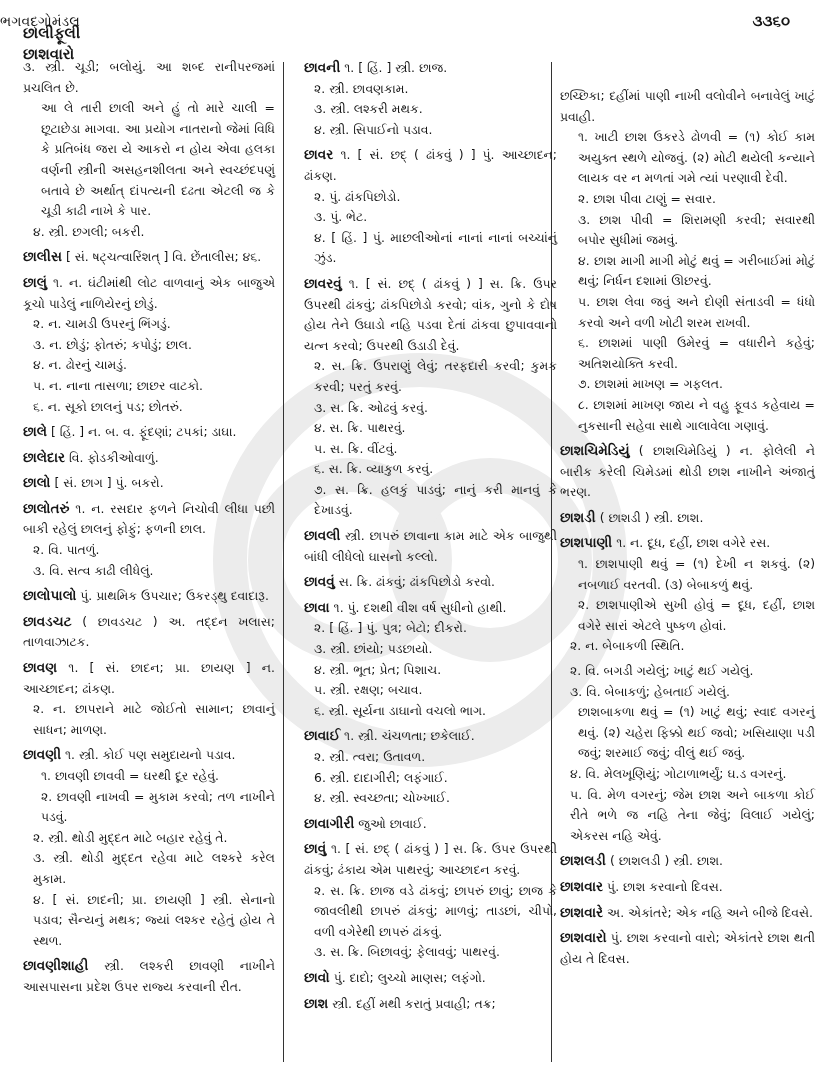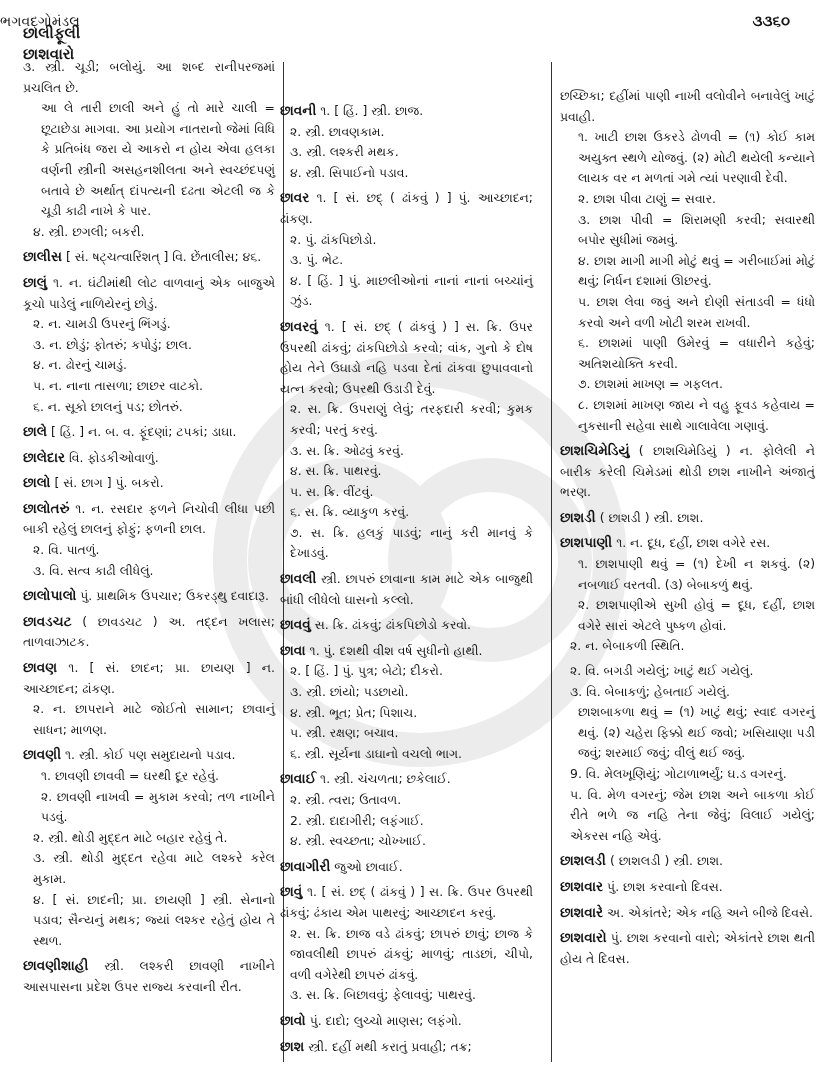--- a/index.html
+++ b/index.html
@@ -6,21 +6,21 @@
   body { width:825px; height:1090px; position:relative; overflow:hidden;
          font-family:"DejaVu Sans", sans-serif; color:#151515; }
   .watermark { position:absolute; left:190px; top:330px; width:460px; height:460px; pointer-events:none; }
   .header { position:absolute; left:0; top:0; width:825px; height:58px; }
   .hw-left { position:absolute; left:23px; top:12px; font-weight:bold; font-size:15px; line-height:21px;margin-top:11px; }
   .hw-left div { height:21px; }
   .hw-center { position:absolute; left:0; width:823px; top:13px; text-align:left; font-size:14px; }
   .page-num { position:absolute; right:35px; top:12px; font-size:15px; font-weight:bold; }
   .col { position:absolute; top:57px; font-size:12.4px; line-height:20.6px; }
   .col1 { left:23px; width:252px; }
-  .col2 { left:280px; width:253px;margin-top:43px; }
+  .col2 { left:304px; width:253px; }
   .col3 { left:560px; width:255px;margin-top:29px; }
   .vrule { position:absolute; top:62px; width:0; border-left:1.5px solid #333; }
   .entry { margin:0 0 4px 0; text-align:justify; }
   .hw { font-weight:bold; font-size:13.6px; }
   .sense { padding-left:10px; text-align:justify; }
   .idiom { padding-left:18px; text-align:justify; }
   .cont { padding-left:0; }
 </style>
 </head>
 <body>
@@ -130,21 +130,21 @@
       <div class="cont"><span class="hw">છાવા</span> <span>૧. પું. દશથી વીશ વર્ષ સુધીનો હાથી.</span></div>
       <div class="sense"><span>૨. [ હિં. ] પું. પુત્ર; બેટો; દીકરો.</span></div>
       <div class="sense"><span>૩. સ્ત્રી. છાંયો; પડછાયો.</span></div>
       <div class="sense"><span>૪. સ્ત્રી. ભૂત; પ્રેત; પિશાચ.</span></div>
       <div class="sense"><span>૫. સ્ત્રી. રક્ષણ; બચાવ.</span></div>
       <div class="sense"><span>૬. સ્ત્રી. સૂર્યના ડાઘાનો વચલો ભાગ.</span></div>
     </div>
     <div class="entry">
       <div class="cont"><span class="hw">છાવાઈ</span> <span>૧. સ્ત્રી. ચંચળતા; છકેલાઈ.</span></div>
       <div class="sense"><span>૨. સ્ત્રી. ત્વરા; ઉતાવળ.</span></div>
-      <div class="sense"><span>2. સ્ત્રી. દાદાગીરી; લફંગાઈ.</span></div>
+      <div class="sense"><span>6. સ્ત્રી. દાદાગીરી; લફંગાઈ.</span></div>
       <div class="sense"><span>૪. સ્ત્રી. સ્વચ્છતા; ચોખ્ખાઈ.</span></div>
     </div>
     <div class="entry">
       <div class="cont"><span class="hw">છાવાગીરી</span> <span>જુઓ છાવાઈ.</span></div>
     </div>
     <div class="entry">
       <div class="cont"><span class="hw">છાવું</span> <span>૧. [ સં. છદ્ ( ઢાંકવું ) ] સ. ક્રિ. ઉપર ઉપરથી ઢાંકવું; ઢંકાય એમ પાથરવું; આચ્છાદન કરવું.</span></div>
       <div class="sense"><span>૨. સ. ક્રિ. છાજ વડે ઢાંકવું; છાપરું છાવું; છાજ કે જાવલીથી છાપરું ઢાંકવું; માળવું; તાડછાં, ચીપો, વળી વગેરેથી છાપરું ઢાંકવું.</span></div>
       <div class="sense"><span>૩. સ. ક્રિ. બિછાવવું; ફેલાવવું; પાથરવું.</span></div>
     </div>
@@ -176,21 +176,21 @@
     <div class="entry">
       <div class="cont"><span class="hw">છાશપાણી</span> <span>૧. ન. દૂધ, દહીં, છાશ વગેરે રસ.</span></div>
       <div class="idiom"><span>૧. છાશપાણી થવું = (૧) દેખી ન શકવું. (૨) નબળાઈ વરતવી. (૩) બેબાકળું થવું.</span></div>
       <div class="idiom"><span>૨. છાશપાણીએ સુખી હોવું = દૂધ, દહીં, છાશ વગેરે સારાં એટલે પુષ્કળ હોવાં.</span></div>
       <div class="sense"><span>૨. ન. બેબાકળી સ્થિતિ.</span></div>
     </div>
     <div class="entry">
       <div class="sense"><span>૨. વિ. બગડી ગયેલું; ખાટું થઈ ગયેલું.</span></div>
       <div class="sense"><span>૩. વિ. બેબાકળું; હેબતાઈ ગયેલું.</span></div>
       <div class="idiom"><span>છાશબાકળા થવું = (૧) ખાટું થવું; સ્વાદ વગરનું થવું. (૨) ચહેરા ફિક્કો થઈ જવો; ખસિયાણા પડી જવું; શરમાઈ જવું; વીલું થઈ જવું.</span></div>
-      <div class="sense"><span>9. વિ. મેલખૂણિયું; ગોટાળાભર્યું; ઘ.ડ વગરનું.</span></div>
+      <div class="sense"><span>૪. વિ. મેલખૂણિયું; ગોટાળાભર્યું; ઘ.ડ વગરનું.</span></div>
       <div class="sense"><span>૫. વિ. મેળ વગરનું; જેમ છાશ અને બાકળા કોઈ રીતે ભળે જ નહિ તેના જેવું; વિલાઈ ગયેલું; એકરસ નહિ એવું.</span></div>
     </div>
     <div class="entry">
       <div class="cont"><span class="hw">છાશલડી</span> <span>( છાશલડી ) સ્ત્રી. છાશ.</span></div>
     </div>
     <div class="entry">
       <div class="cont"><span class="hw">છાશવાર</span> <span>પું. છાશ કરવાનો દિવસ.</span></div>
     </div>
     <div class="entry">
       <div class="cont"><span class="hw">છાશવારે</span> <span>અ. એકાંતરે; એક નહિ અને બીજે દિવસે.</span></div>

